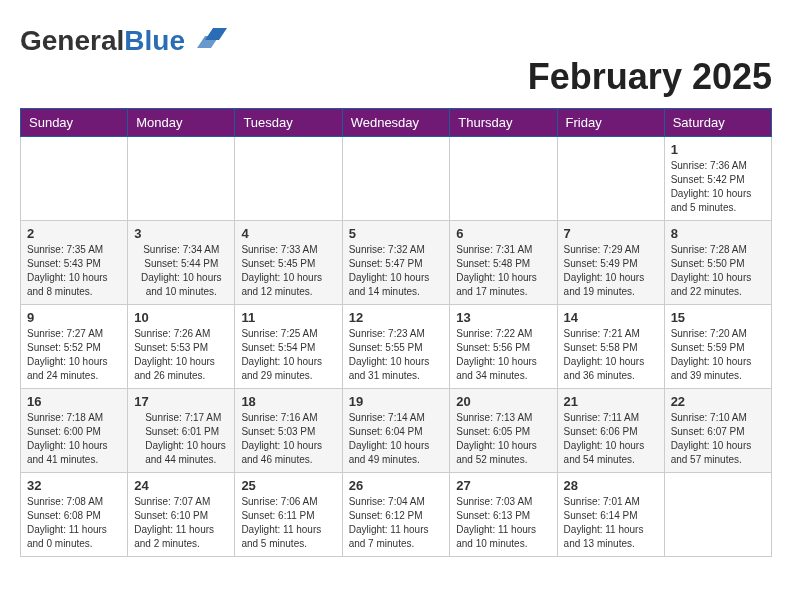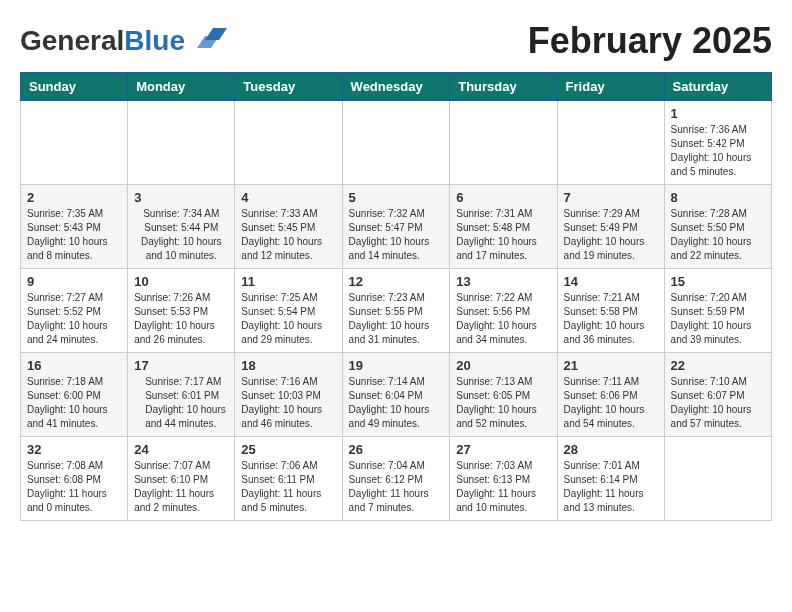--- a/index.html
+++ b/index.html
@@ -27,40 +27,41 @@
     }
     .logo-general { color: #333; }
     .logo-blue { color: #2a6db5; }
     .logo-icon {
       width: 30px;
       height: 30px;
       margin-left: 4px;
     }
     .title-block {
       text-align: center;
+      margin-top: 36px;
     }
     .month-title {
       font-size: 36px;
       font-weight: bold;
       color: #222;
     }
     .location-title {
       font-size: 16px;
       color: #444;
     }
     .calendar {
       width: 100%;
       border-collapse: collapse;
       border: 1px solid #ccc;
     }
     .calendar th {
-      background-color: #0f766e;
+      background-color: #701a75;
       color: #fff;
       font-size: 13px;
-      font-weight: bold;
+      font-weight: normal;
       padding: 6px 8px;
       text-align: left;
       border: 1px solid #1d5a9a;
     }
     .calendar td {
       vertical-align: top;
       border: 1px solid #ccc;
       padding: 5px 6px;
       width: 108px;
       min-height: 80px;
@@ -230,21 +231,21 @@
         </td>
         <td>
           <span class="day-num">17</span>
           <div class="day-info" style="white-space: pre-line; margin-left: 11px;">Sunrise: 7:17 AM
 Sunset: 6:01 PM
 Daylight: 10 hours and 44 minutes.</div>
         </td>
         <td>
           <span class="day-num">18</span>
           <div class="day-info" style="white-space: pre-line;">Sunrise: 7:16 AM
-Sunset: 10:03 PM
+Sunset: 5:03 PM
 Daylight: 10 hours and 46 minutes.</div>
         </td>
         <td>
           <span class="day-num">19</span>
           <div class="day-info" style="white-space: pre-line;">Sunrise: 7:14 AM
 Sunset: 6:04 PM
 Daylight: 10 hours and 49 minutes.</div>
         </td>
         <td>
           <span class="day-num">20</span>

